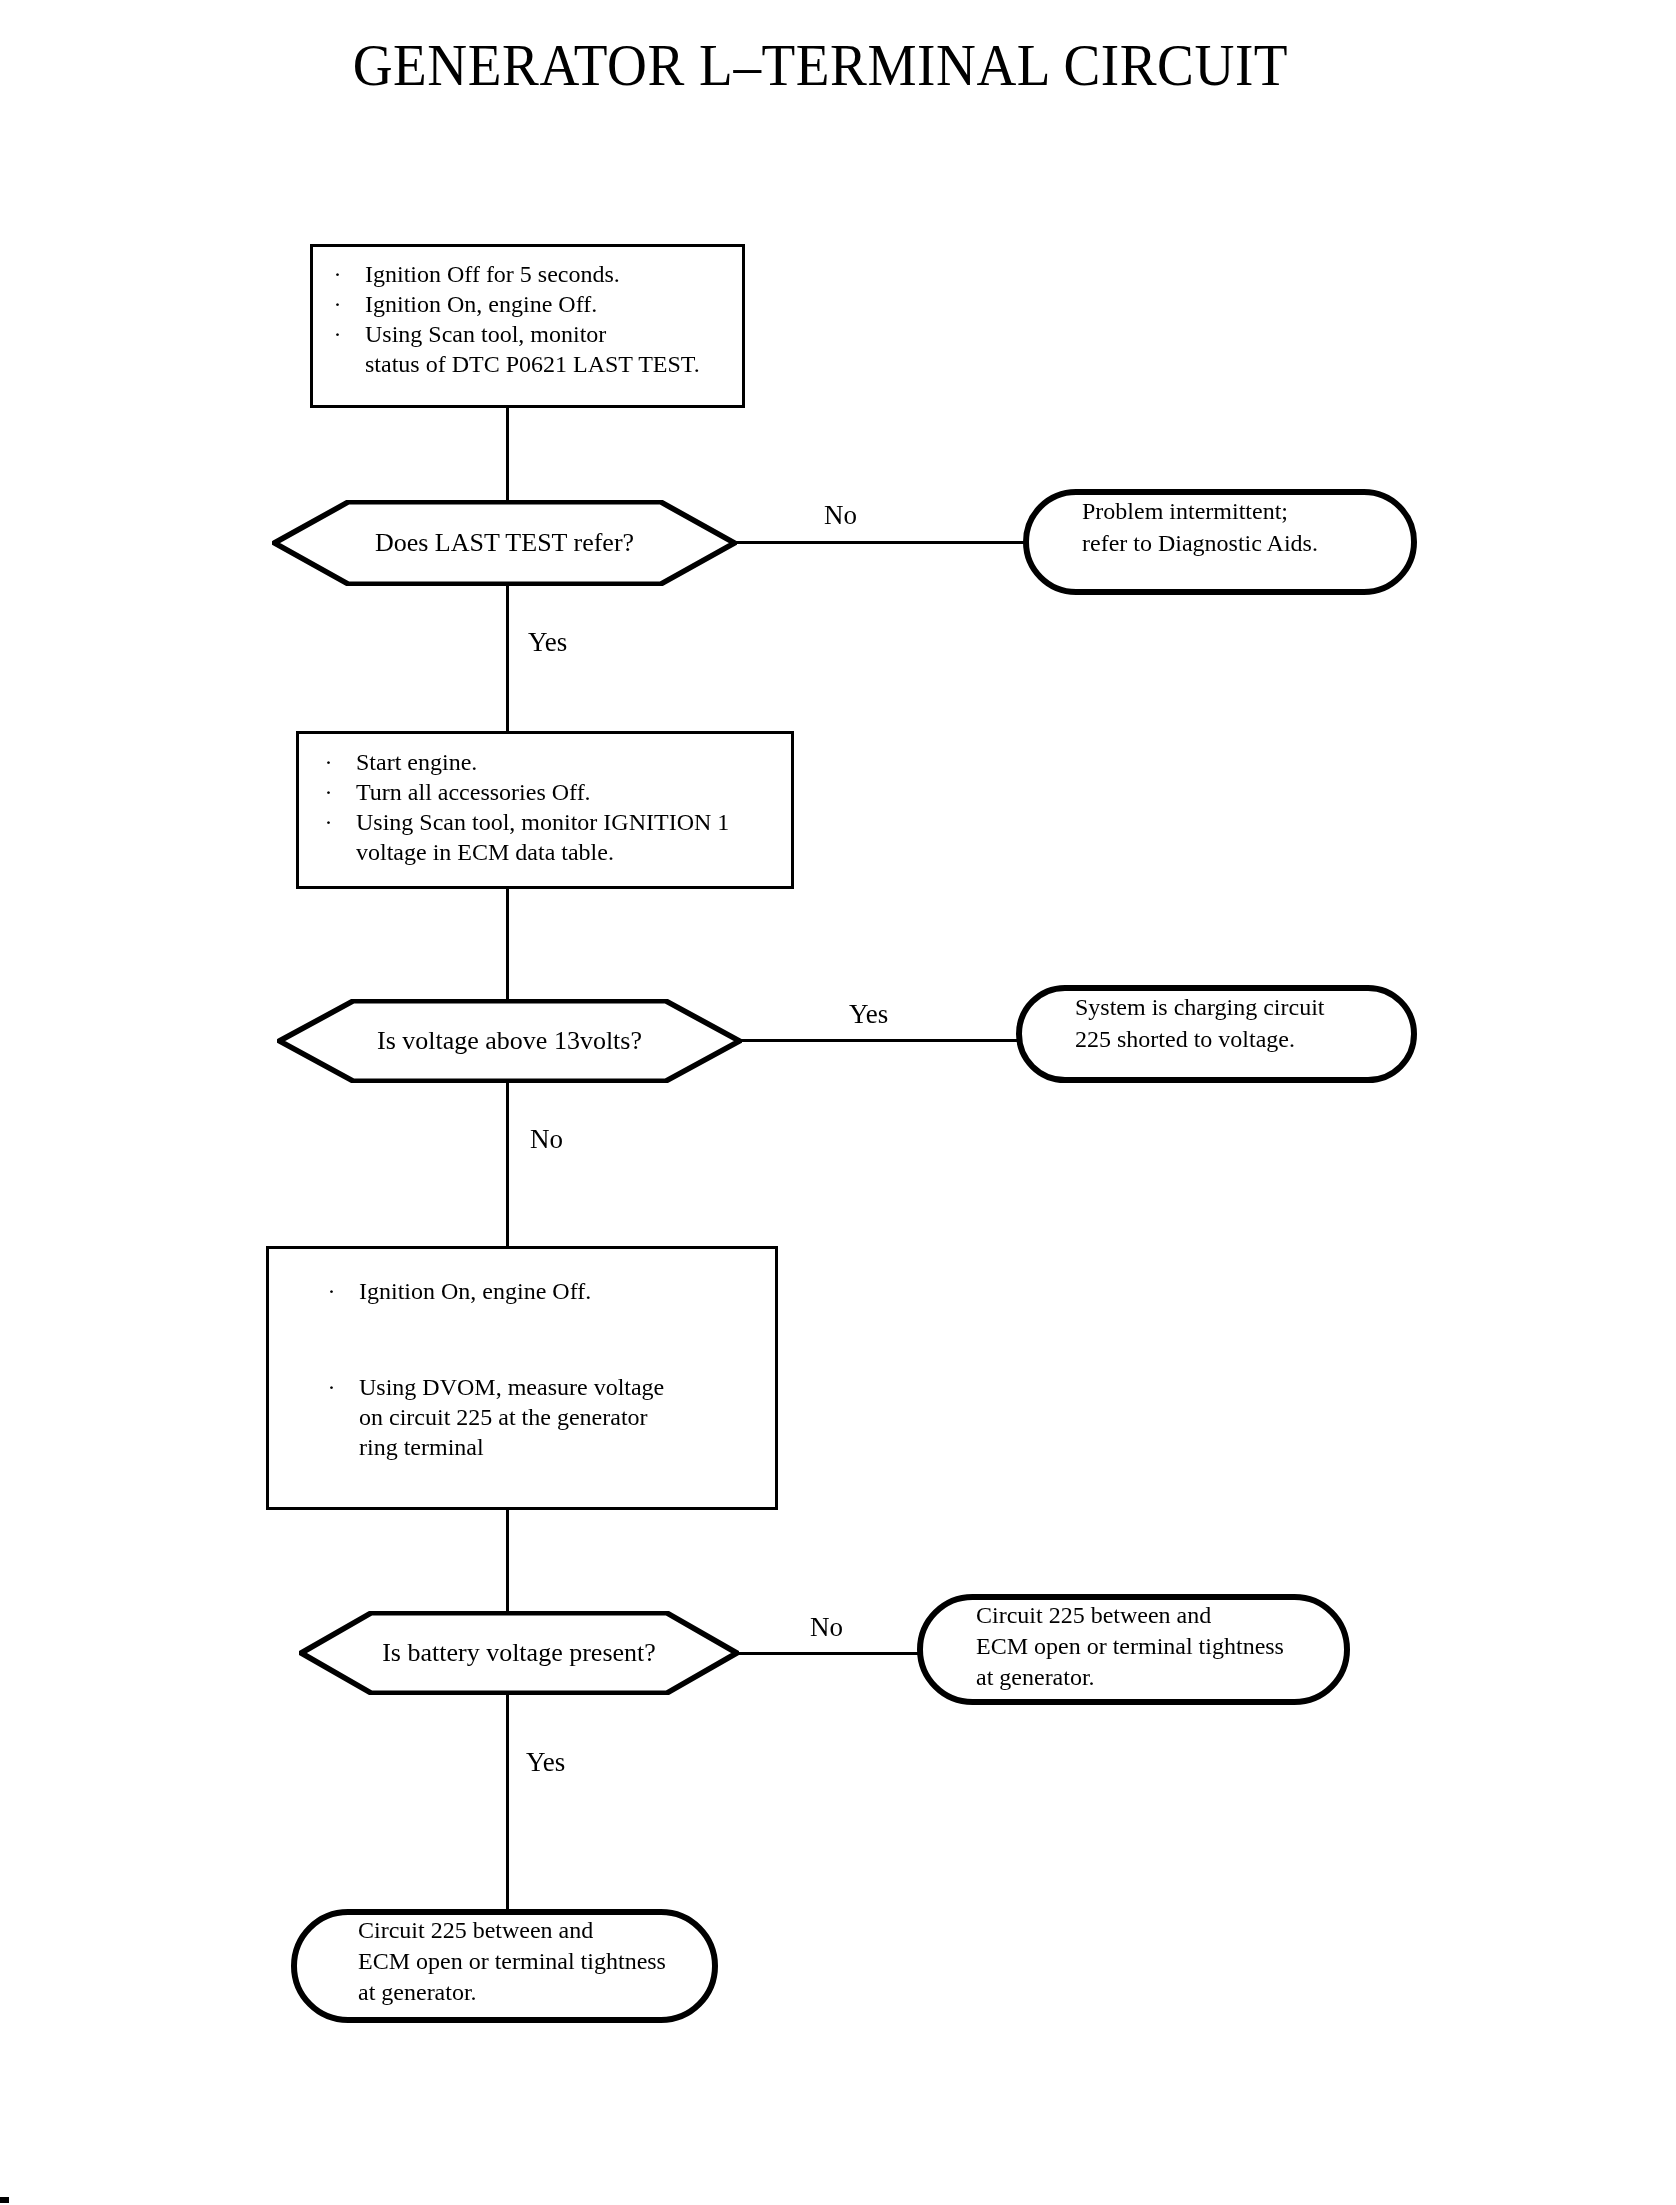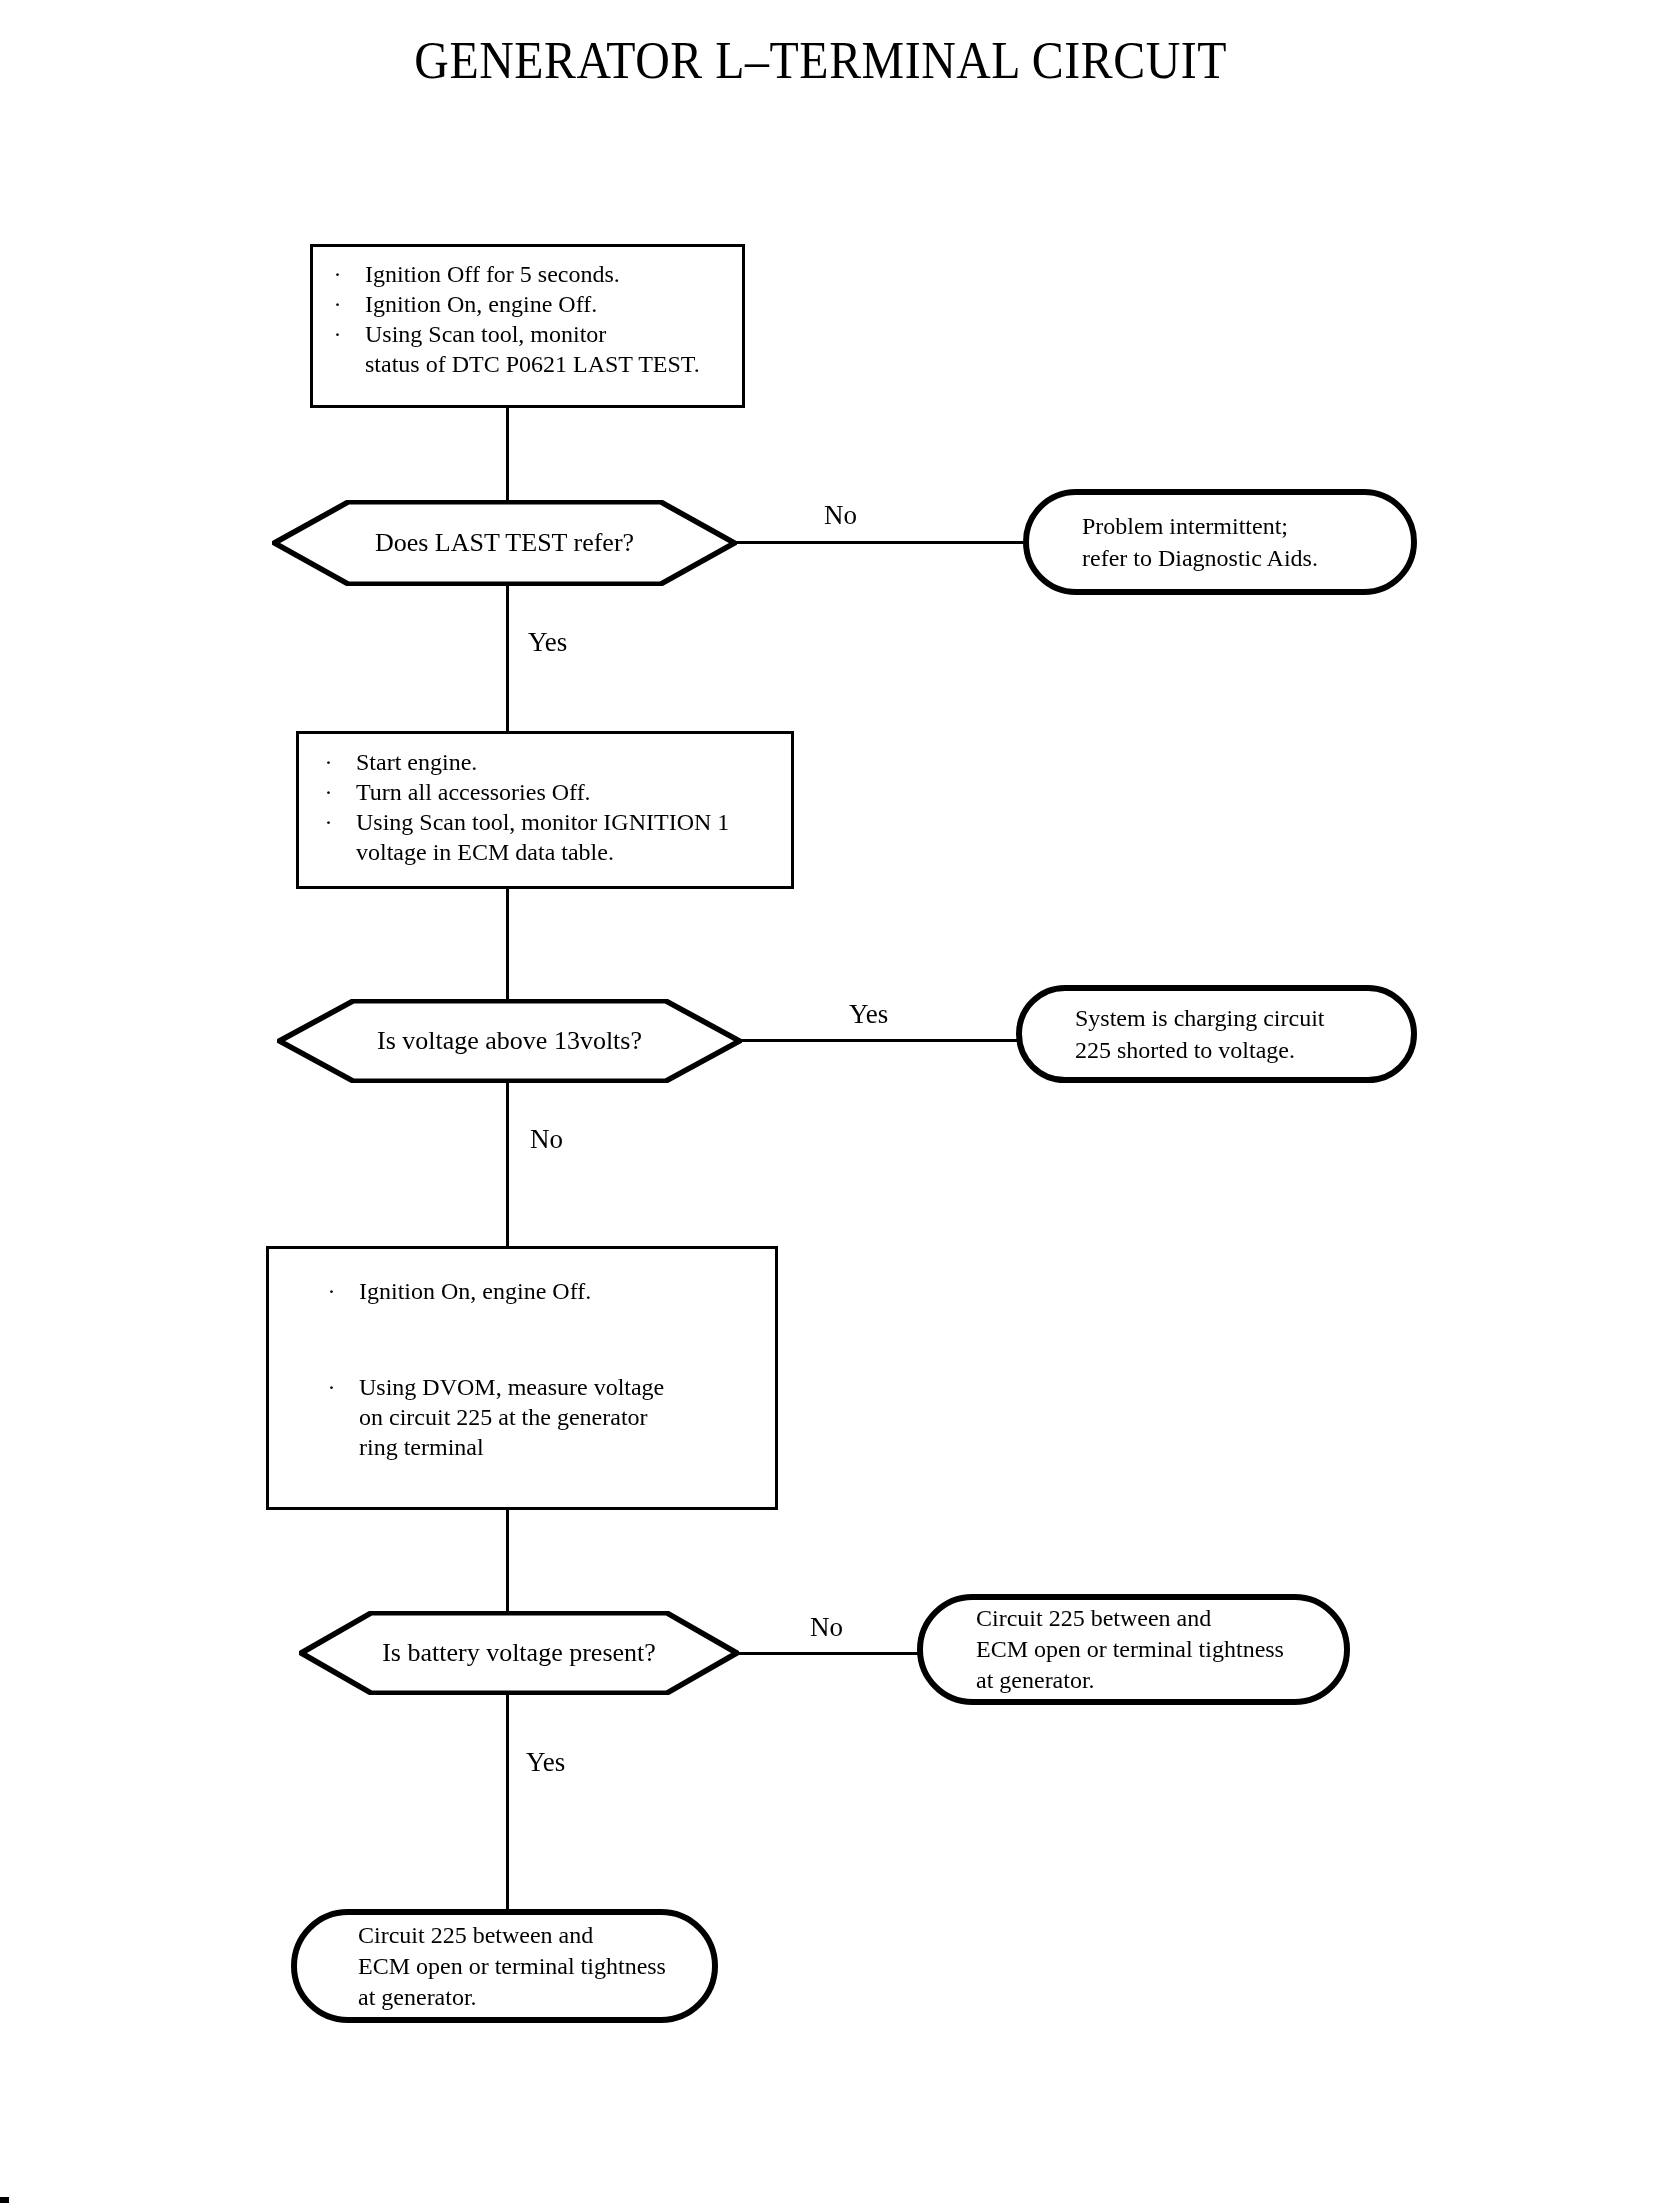--- a/index.html
+++ b/index.html
@@ -16,21 +16,21 @@
     overflow: hidden;
   }
 
   
   .page-title {
     position: absolute;
     top: 34px;
     left: 0;
     width: 1641px;
     text-align: center;
-    font-size: 52px;
+    font-size: 60px;
     line-height: 1.05;
     font-weight: 500;
     white-space: nowrap;
   }
   .page-title .squeeze {
     display: inline-block;
     transform: scaleX(0.92);
     transform-origin: 50% 50%;
     letter-spacing: 0.6px;
   }
@@ -80,21 +80,20 @@
 
   
   .terminal {
     position: absolute;
     box-sizing: border-box;
     border: 6.7px solid #000;
     border-radius: 67px;
     background: #fff;
     display: flex;
     flex-direction: column;
-    justify-content: center;
     padding-left: 53px;
     padding-right: 9.7px;
     font-size: 24px;
     line-height: 32px;
   }
 
   
   .vline { position: absolute; width: 3px; background: #000; }
   .hline { position: absolute; height: 3px; background: #000; }
 

